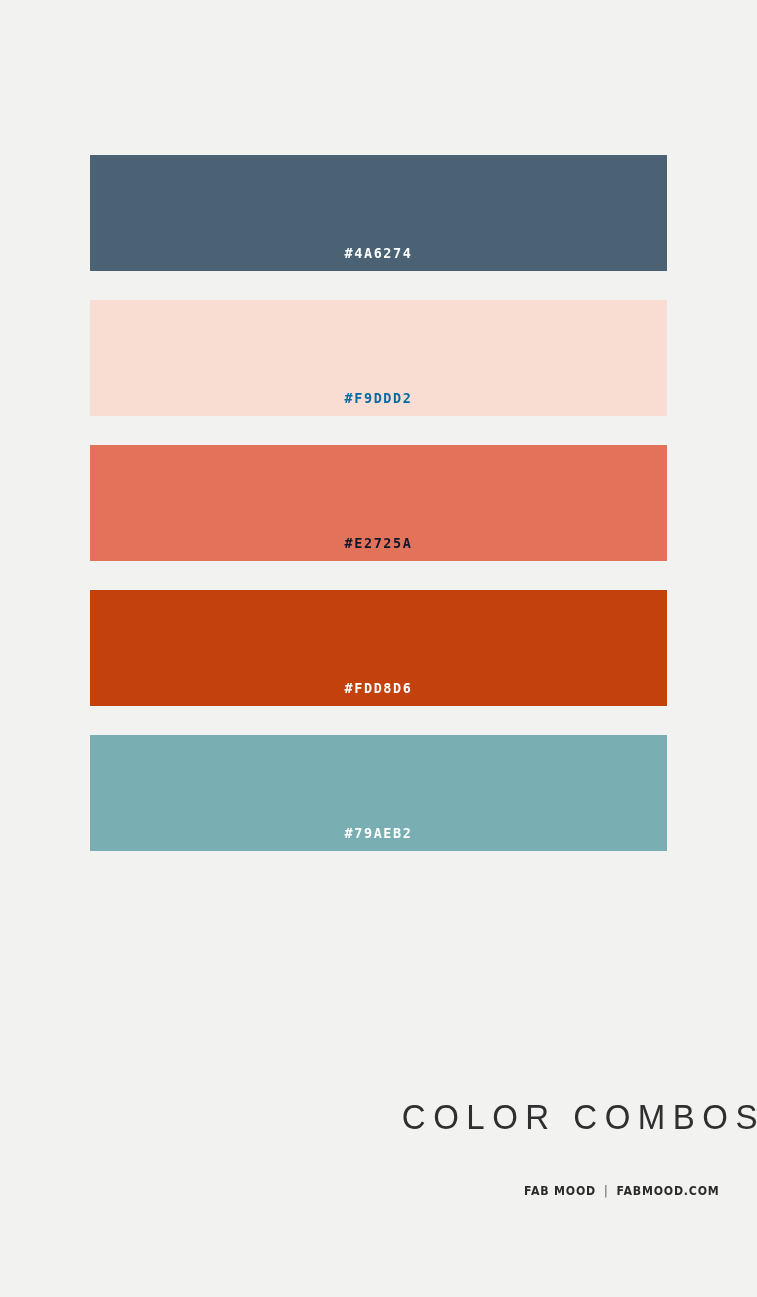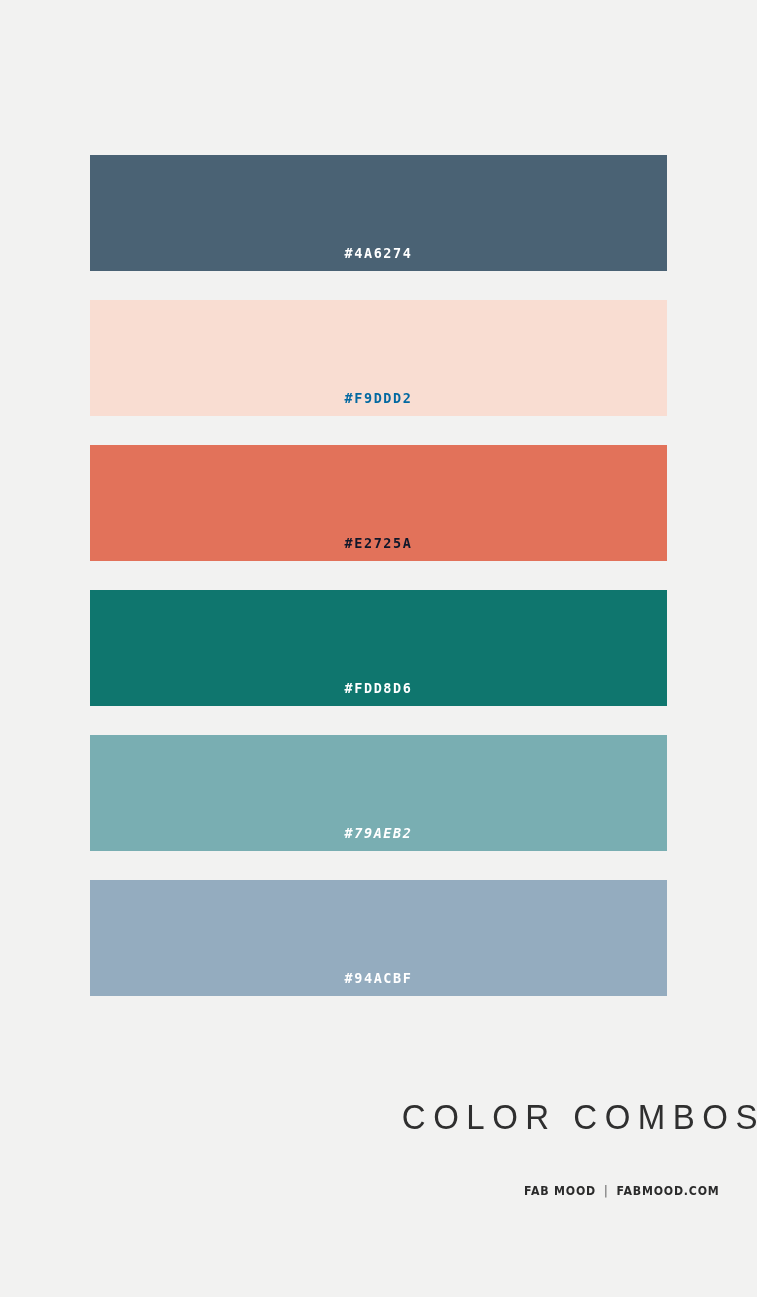--- a/index.html
+++ b/index.html
@@ -93,31 +93,28 @@
     </div>
 
     <div class="swatch" style="background:#f9ddd2;">
       <span class="swatch-label" style="color: #0369a1;">#F9DDD2</span>
     </div>
 
     <div class="swatch" style="background:#e2725a;">
       <span class="swatch-label" style="color: #0f172a;">#E2725A</span>
     </div>
 
-    <div class="swatch" style="background:#0f766e;align-items:flex-end;">
+    <div class="swatch" style="background:#c2410c;align-items:flex-end;">
       <span class="swatch-label" style="color: rgb(255, 255, 255);">#FDD8D6</span>
     </div>
 
-    <div class="swatch" style="background:#79aeb2;font-style:italic;">
+    <div class="swatch" style="background:#79aeb2;">
       <span class="swatch-label" style="color: rgb(255, 255, 255);">#79AEB2</span>
     </div>
 
-    <div class="swatch" style="background:#94acbf;">
-      <span class="swatch-label" style="color: rgb(255, 255, 255);">#94ACBF</span>
-    </div>
 
   </div>
 
   <div class="footer">
     <div class="title">COLOR COMBOS</div>
     <div class="attribution">
       <span>FAB MOOD</span><span class="sep">|</span><span>FABMOOD.COM</span>
     </div>
   </div>
 

